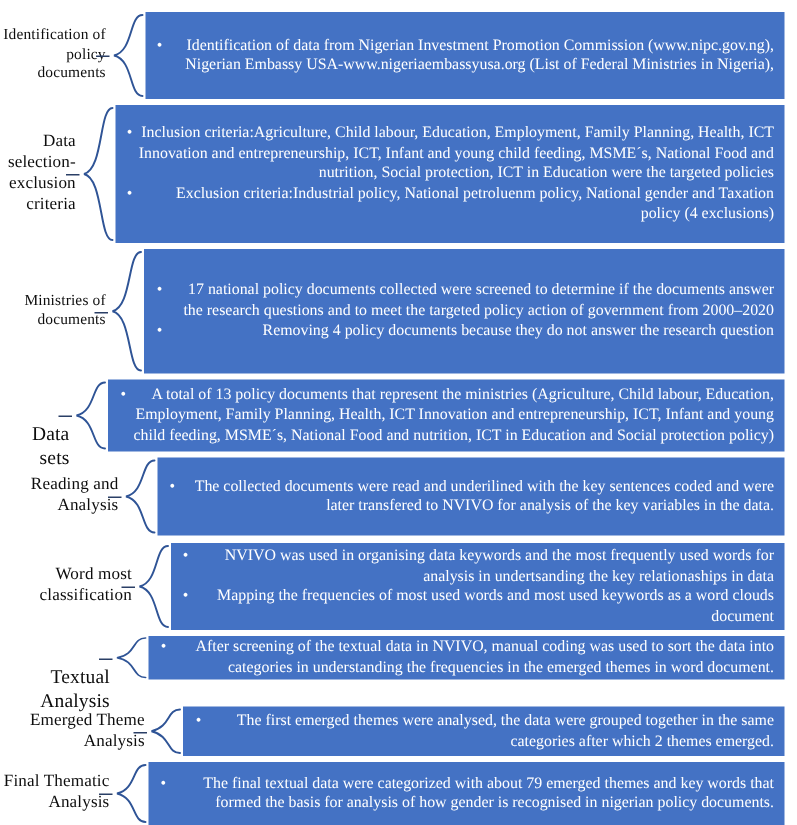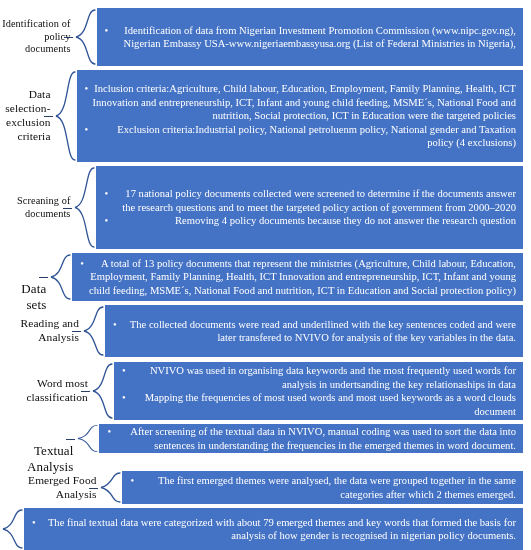--- a/index.html
+++ b/index.html
@@ -150,21 +150,21 @@
           <span class="bullet-body"><b>Inclusion criteria</b><span>:Agriculture, Child labour, Education, Employment, Family Planning, Health, ICT Innovation and entrepreneurship, ICT, Infant and young child feeding, MSME´s, National Food and nutrition, Social protection, ICT in Education were the targeted policies</span></span>
         </div>
         <div class="bullet-line">
           <span class="bullet-dot">•</span>
           <span class="bullet-body"><span>Exclusion criteria:Industrial policy, National petroluenm policy, National gender and Taxation policy (4 exclusions)</span></span>
         </div>
       </div>
     </div>
     <div class="row" style="top: 166px; height: 83px;">
       <div class="label-cell">
-        <div class="label-text">Screaning of documents</div>
+        <div class="label-text">Ministries of documents</div>
         <div class="dash"></div>
       </div>
       <div class="brace-cell">
         <svg viewBox="0 0 24 83" preserveAspectRatio="none">
           <path d="M 22 2 C 13 2, 16 38.5, 3 41.5 C 16 44.5, 13 81, 22 81" fill="none" stroke="#2F5496" stroke-width="1.3" stroke-linecap="round"></path>
         </svg>
       </div>
       <div class="box">
         <div class="bullet-line">
           <span class="bullet-dot">•</span>
@@ -237,42 +237,46 @@
         <div class="dash"></div>
       </div>
       <div class="brace-cell">
         <svg viewBox="0 0 24 43" preserveAspectRatio="none">
           <path d="M 22 2 C 13 2, 16 18.5, 3 21.5 C 16 24.5, 13 41, 22 41" fill="none" stroke="#2F5496" stroke-width="1.3" stroke-linecap="round"></path>
         </svg>
       </div>
       <div class="box">
         <div class="bullet-line">
           <span class="bullet-dot">•</span>
-          <span class="bullet-body"><span>After screening of the textual data in NVIVO, manual coding was used to sort the data into sentences in understanding the frequencies in the emerged themes in word document.</span></span>
+          <span class="bullet-body"><span>After screening of the textual data in NVIVO, manual coding was used to sort the data into categories in understanding the frequencies in the emerged themes in word document.</span></span>
         </div>
       </div>
     </div>
     <div class="row" style="top: 471px; height: 33px;">
       <div class="label-cell">
-        <div class="label-text mid">Emerged Food Analysis</div>
+        <div class="label-text mid">Emerged Theme Analysis</div>
         <div class="dash"></div>
       </div>
       <div class="brace-cell">
         <svg viewBox="0 0 24 33" preserveAspectRatio="none">
           <path d="M 22 2 C 13 2, 16 13.5, 3 16.5 C 16 19.5, 13 31, 22 31" fill="none" stroke="#2F5496" stroke-width="1.3" stroke-linecap="round"></path>
         </svg>
       </div>
       <div class="box">
         <div class="bullet-line">
           <span class="bullet-dot">•</span>
           <span class="bullet-body"><span>The first emerged themes were analysed, the data were grouped together in the same categories after which 2 themes emerged.</span></span>
         </div>
       </div>
     </div>
     <div class="row" style="top: 508px; height: 42px;">
+      <div class="label-cell">
+        <div class="label-text mid">Final Thematic Analysis</div>
+        <div class="dash"></div>
+      </div>
       <div class="brace-cell">
         <svg viewBox="0 0 24 42" preserveAspectRatio="none">
           <path d="M 22 2 C 13 2, 16 18, 3 21 C 16 24, 13 40, 22 40" fill="none" stroke="#2F5496" stroke-width="1.3" stroke-linecap="round"></path>
         </svg>
       </div>
       <div class="box">
         <div class="bullet-line">
           <span class="bullet-dot">•</span>
           <span class="bullet-body"><span>The final textual data were categorized with about 79 emerged themes and key words that formed the basis for analysis of how gender is recognised in nigerian policy documents.</span></span>
         </div>

